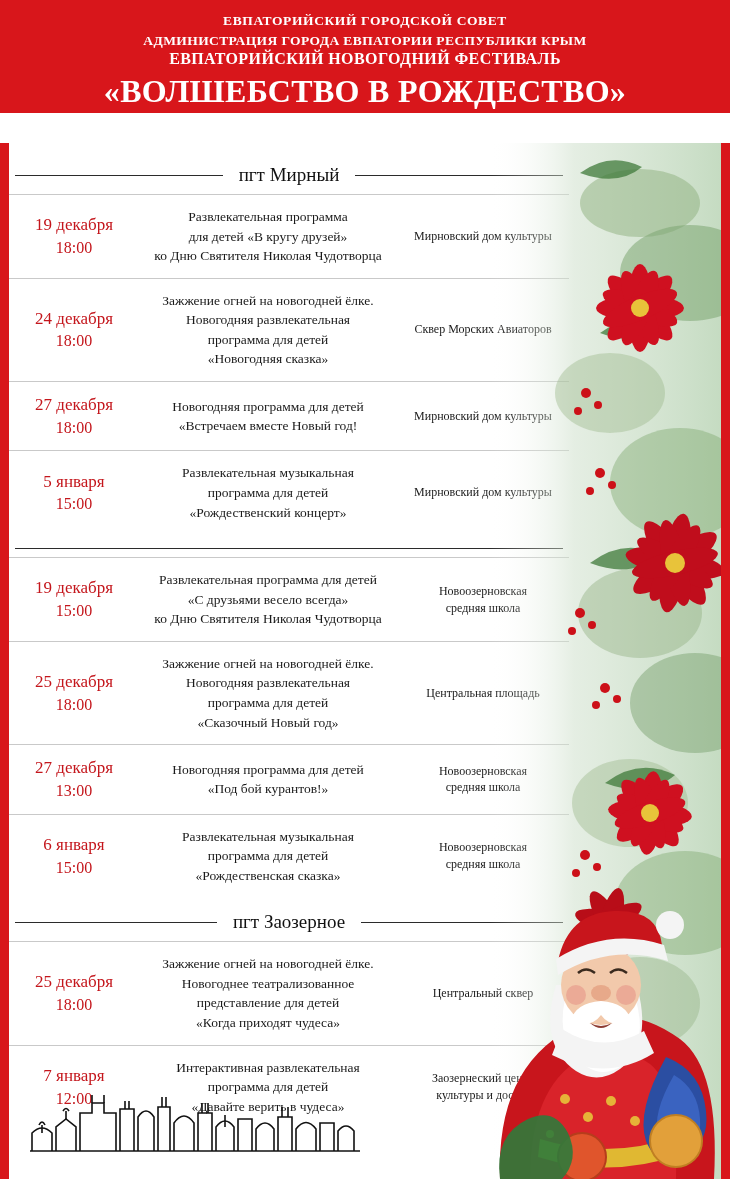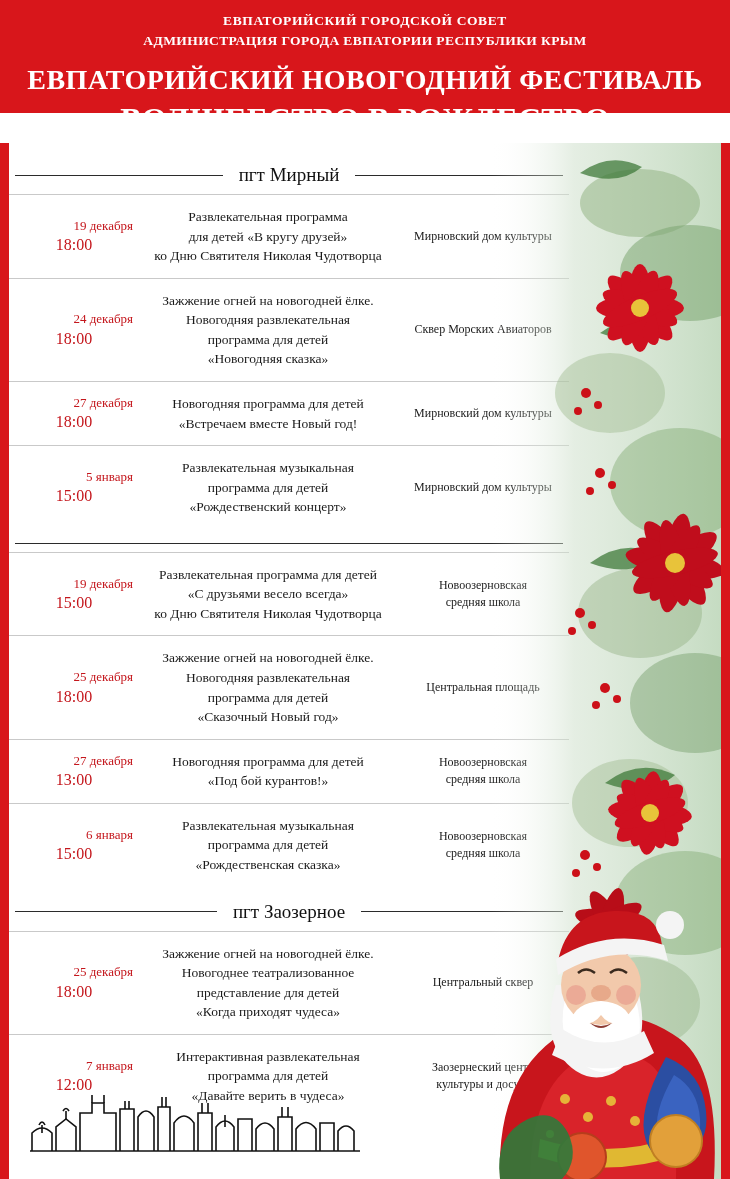--- a/index.html
+++ b/index.html
@@ -40,22 +40,21 @@
     font-weight: bold;
     line-height: 1.45;
   }
   .header-line2 {
     font-size: 13.5px;
     letter-spacing: 0.4px;
     font-weight: bold;
     line-height: 1.45;
   }
   .header-title1 {
-    margin-top: 14px;
-    font-size: 28px;
+    font-size: 16px;
     font-weight: bold;
     letter-spacing: 0.4px;
   }
   .header-title2 {
     margin-top: 5px;
     font-size: 32px;
     font-weight: bold;
     letter-spacing: 0.3px;
   }
 
@@ -119,21 +118,21 @@
     box-sizing: border-box;
   }
   .event:first-of-type { border-top: none; }
 
   .ev-date {
     flex: 0 0 118px;
     text-align: center;
     color: #c4161c;
     line-height: 1.35;
   }
-  .ev-date .d { font-size: 13px; text-align: right; }
+  .ev-date .d { font-size: 17px; }
   .ev-date .t { font-size: 16px; }
 
   .ev-desc {
     flex: 1 1 auto;
     text-align: center;
     font-size: 13.5px;
     color: #1a1a1a;
     line-height: 1.45;
     padding: 0 8px;
   }

